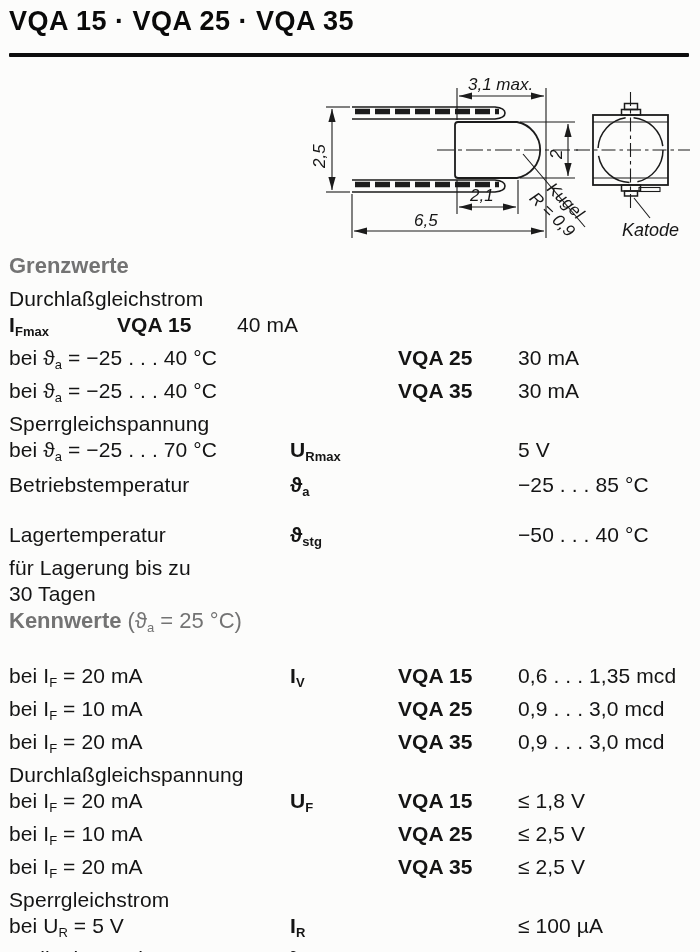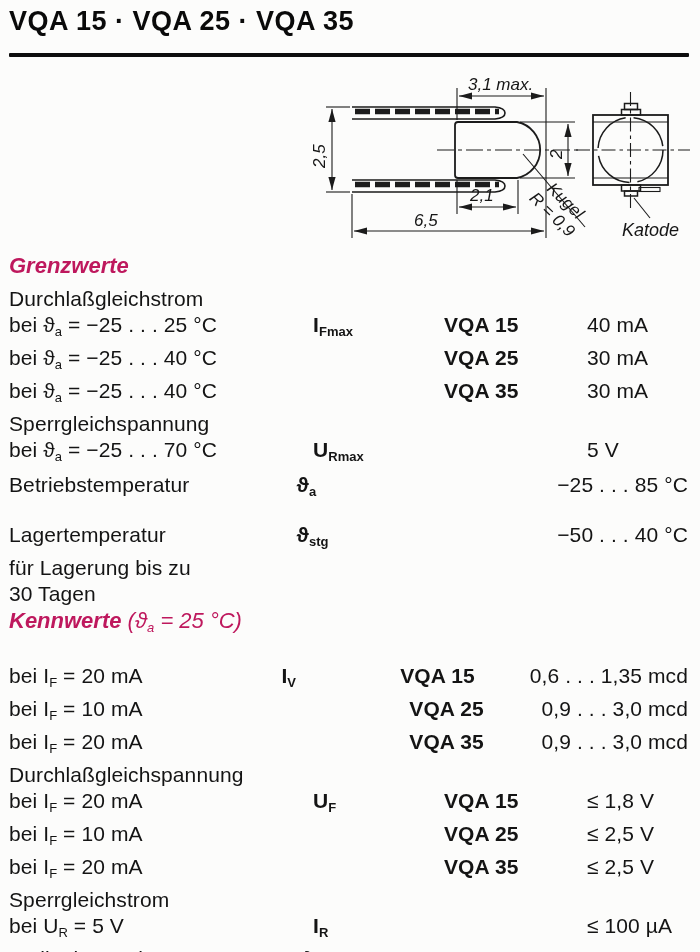--- a/index.html
+++ b/index.html
@@ -21,26 +21,26 @@
     background:#0d0d0d; border-radius:1px;
   }
 
   .drawing { position:absolute; left:0; top:64px; width:700px; height:188px; }
   .drawing text {
     font-family:"Liberation Sans","DejaVu Sans",sans-serif;
     font-style:italic; fill:#161616;
   }
 
   .tables { position:absolute; left:9px; top:252px; width:682px; }
-  .s-heading { font-size:22px; font-weight:700; line-height:28px; color:#be185d;font-style:italic; }
+  .s-heading { font-size:22px; font-weight:700; line-height:28px; color:#737373; }
   .s-heading.mb6 { margin-bottom:6px; }
   .s-heading.mb8 { margin-bottom:21px; }
   .h-suffix { font-weight:400; }
 
-  .row { display:flex; line-height:26px; font-size:21px; letter-spacing:.1px;gap:23px; }
+  .row { display:flex; line-height:26px; font-size:21px; letter-spacing:.1px; }
   .row.mt2 { margin-top:2px; }
   .row.mt3 { margin-top:17px; }
   .c1 { width:281px; white-space:nowrap; }
   .c2 { width:108px; font-weight:700; white-space:nowrap; }
   .c3 { width:120px; font-weight:700; white-space:nowrap; }
   .c4 { flex:1; text-align:left; padding-right:3px; white-space:nowrap; }
   .sub { font-size:13px; vertical-align:-4px; letter-spacing:0; }
 </style>
 </head>
 <body>
@@ -124,21 +124,20 @@
 
     <div class="s-heading mb6"><span>Grenzwerte</span></div>
 
     <div class="row">
       <span class="c1"><span>Durchlaßgleichstrom</span></span>
       <span class="c2"></span>
         <span class="c3"></span>
         <span class="c4"></span>
     </div>
     <div class="row">
-      <span class="c1"><span>bei ϑ</span><span class="sub">a</span><span> = −25 . . . 25 °C</span></span>
       <span class="c2"><span>I</span><span class="sub">Fmax</span></span>
       <span class="c3">VQA 15</span>
       <span class="c4">40 mA</span>
     </div>
     <div class="row">
       <span class="c1"><span>bei ϑ</span><span class="sub">a</span><span> = −25 . . . 40 °C</span></span>
       <span class="c2"></span>
       <span class="c3">VQA 25</span>
       <span class="c4">30 mA</span>
     </div>

